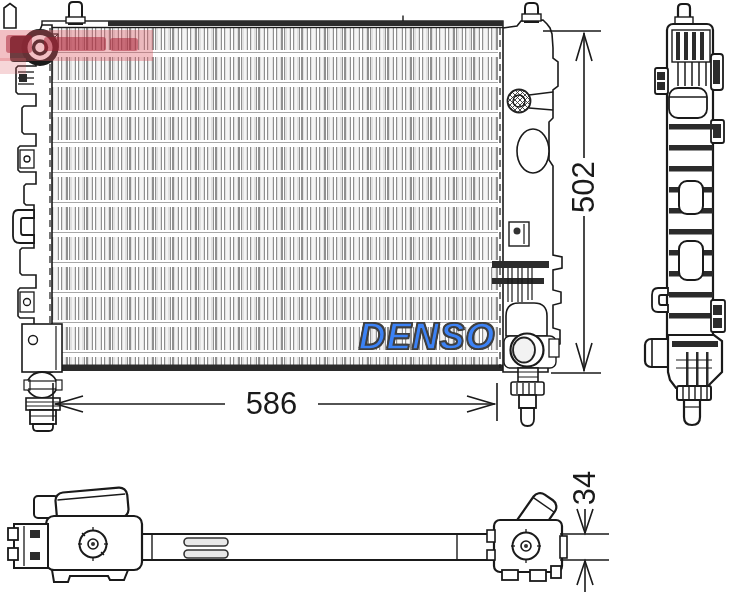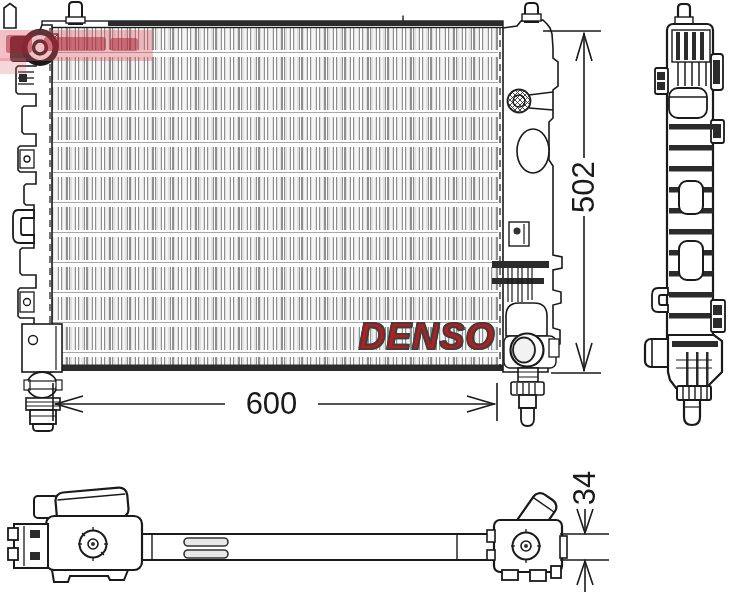--- a/index.html
+++ b/index.html
@@ -22,21 +22,21 @@
         var(--fin-light,#e0e0e0) 1.2px, var(--fin-light,#e0e0e0) 2.4px,
         #f4f4f4 2.4px, #f4f4f4 4.6px,
         var(--fin-light,#e0e0e0) 4.6px, var(--fin-light,#e0e0e0) 5.8px,
         var(--fin-dark,#8f8f8f) 5.8px, var(--fin-dark,#8f8f8f) 7px,
         #ffffff 7px, #ffffff 8.6px);
     z-index:1;
   }
   .denso {
     position:absolute; left:352px; top:314px; width:150px; height:48px;
     z-index:2; font-style:italic; font-weight:700; font-size:37px;
-    letter-spacing:1px; color:#b91c1c; text-align:center; line-height:46px;
+    letter-spacing:1px; color:#3b82f6; text-align:center; line-height:46px;
     -webkit-text-stroke:1.6px var(--denso-outline,#3f3f3f);
     text-shadow:-1px -1px 0 var(--denso-outline,#3f3f3f),
                  1px -1px 0 var(--denso-outline,#3f3f3f),
                 -1px  1px 0 var(--denso-outline,#3f3f3f),
                  1px  1px 0 var(--denso-outline,#3f3f3f);
   }
   svg.art { position:absolute; left:0; top:0; z-index:3; }
   .redmark {
     position:absolute; left:0; top:30px; width:153px; height:31px;
     background:var(--watermark-red-bg, rgba(221,90,100,0.38)); z-index:4;
@@ -357,17 +357,17 @@
     </g>
   </svg>
 
   <div class="redmark">
     <div class="redblob" style="left:6px;top:5px;width:26px;height:18px;"></div>
     <div class="redblob" style="left:44px;top:7px;width:62px;height:14px;"></div>
     <div class="redblob" style="left:110px;top:8px;width:28px;height:13px;"></div>
   </div>
   <div class="redmark2"></div>
 
-  <div class="dim" style="left:225px;top:386px;width:93px;">600</div>
+  <div class="dim" style="left:225px;top:386px;width:93px;">586</div>
   <div class="dim rot" style="left:537px;top:170px;width:94px;height:34px;line-height:34px;">502</div>
   <div class="dim rot" style="left:553px;top:472px;width:64px;height:32px;line-height:32px;">34</div>
 
 </div>
 
 </body></html>

